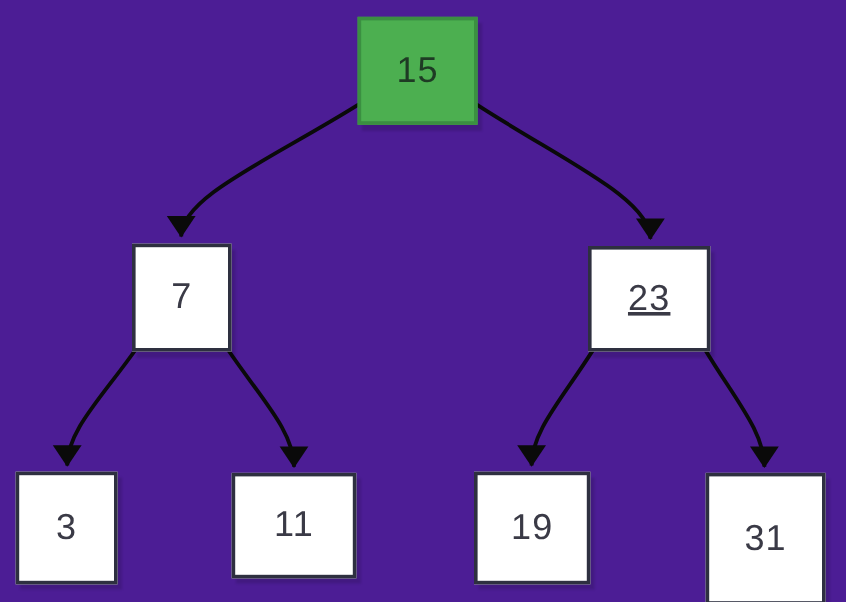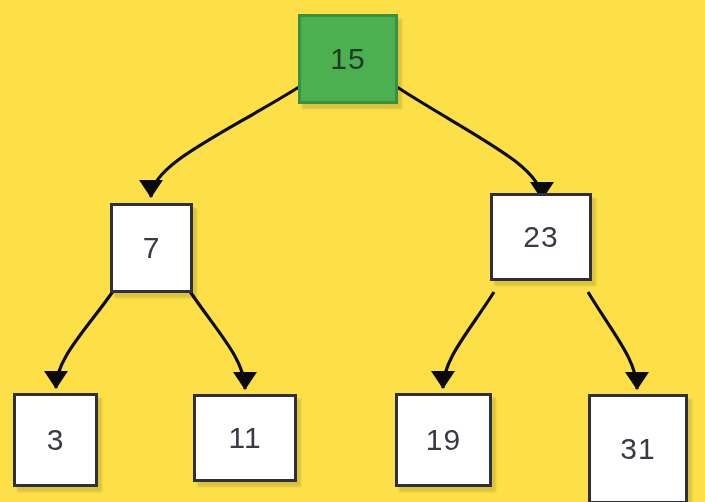--- a/index.html
+++ b/index.html
@@ -4,21 +4,21 @@
 <style>
   html, body {
     margin: 0;
     padding: 0;
     background: #ffffff;
   }
   .canvas {
     position: relative;
     width: 705px;
     height: 502px;
-    background: #fde047;
+    background: #4c1d95;
     overflow: hidden;
     font-family: "Liberation Sans", sans-serif;
   }
   .edges-layer {
     position: absolute;
     left: 0;
     top: 0;
     width: 705px;
     height: 502px;
     pointer-events: none;
@@ -64,21 +64,21 @@
         <path class="edge" d="M 588 292 C 612.5 332.74, 637 359.9, 637 389" stroke="#0a0a0a" marker-end="url(#arrowhead)"></path>
       </g>
   </svg>
   <div id="node-group">
       <div class="node root" style="left: 298px; top: 14px; width: 100px; height: 90px; background: rgb(76, 175, 80); border-color: rgb(59, 143, 65); color: rgb(30, 59, 36);">
         <span class="value">15</span>
       </div>
       <div class="node" style="left: 110px; top: 203px; width: 83px; height: 90px; background: rgb(255, 255, 255); border-color: rgb(46, 48, 64); color: rgb(58, 58, 70);">
         <span class="value">7</span>
       </div>
-      <div class="node" style="left: 490px; top: 193px; width: 102px; height: 88px; background: rgb(255, 255, 255); border-color: rgb(46, 48, 64); color: rgb(58, 58, 70);">
+      <div class="node" style="left: 490px; top: 205px; width: 102px; height: 88px; background: rgb(255, 255, 255); border-color: rgb(46, 48, 64); color: rgb(58, 58, 70); text-decoration: underline;">
         <span class="value">23</span>
       </div>
       <div class="node" style="left: 13px; top: 393px; width: 85px; height: 94px; background: rgb(255, 255, 255); border-color: rgb(46, 48, 64); color: rgb(58, 58, 70);">
         <span class="value">3</span>
       </div>
       <div class="node" style="left: 193px; top: 394px; width: 104px; height: 88px; background: rgb(255, 255, 255); border-color: rgb(46, 48, 64); color: rgb(58, 58, 70);">
         <span class="value">11</span>
       </div>
       <div class="node" style="left: 395px; top: 393px; width: 97px; height: 94px; background: rgb(255, 255, 255); border-color: rgb(46, 48, 64); color: rgb(58, 58, 70);">
         <span class="value">19</span>

